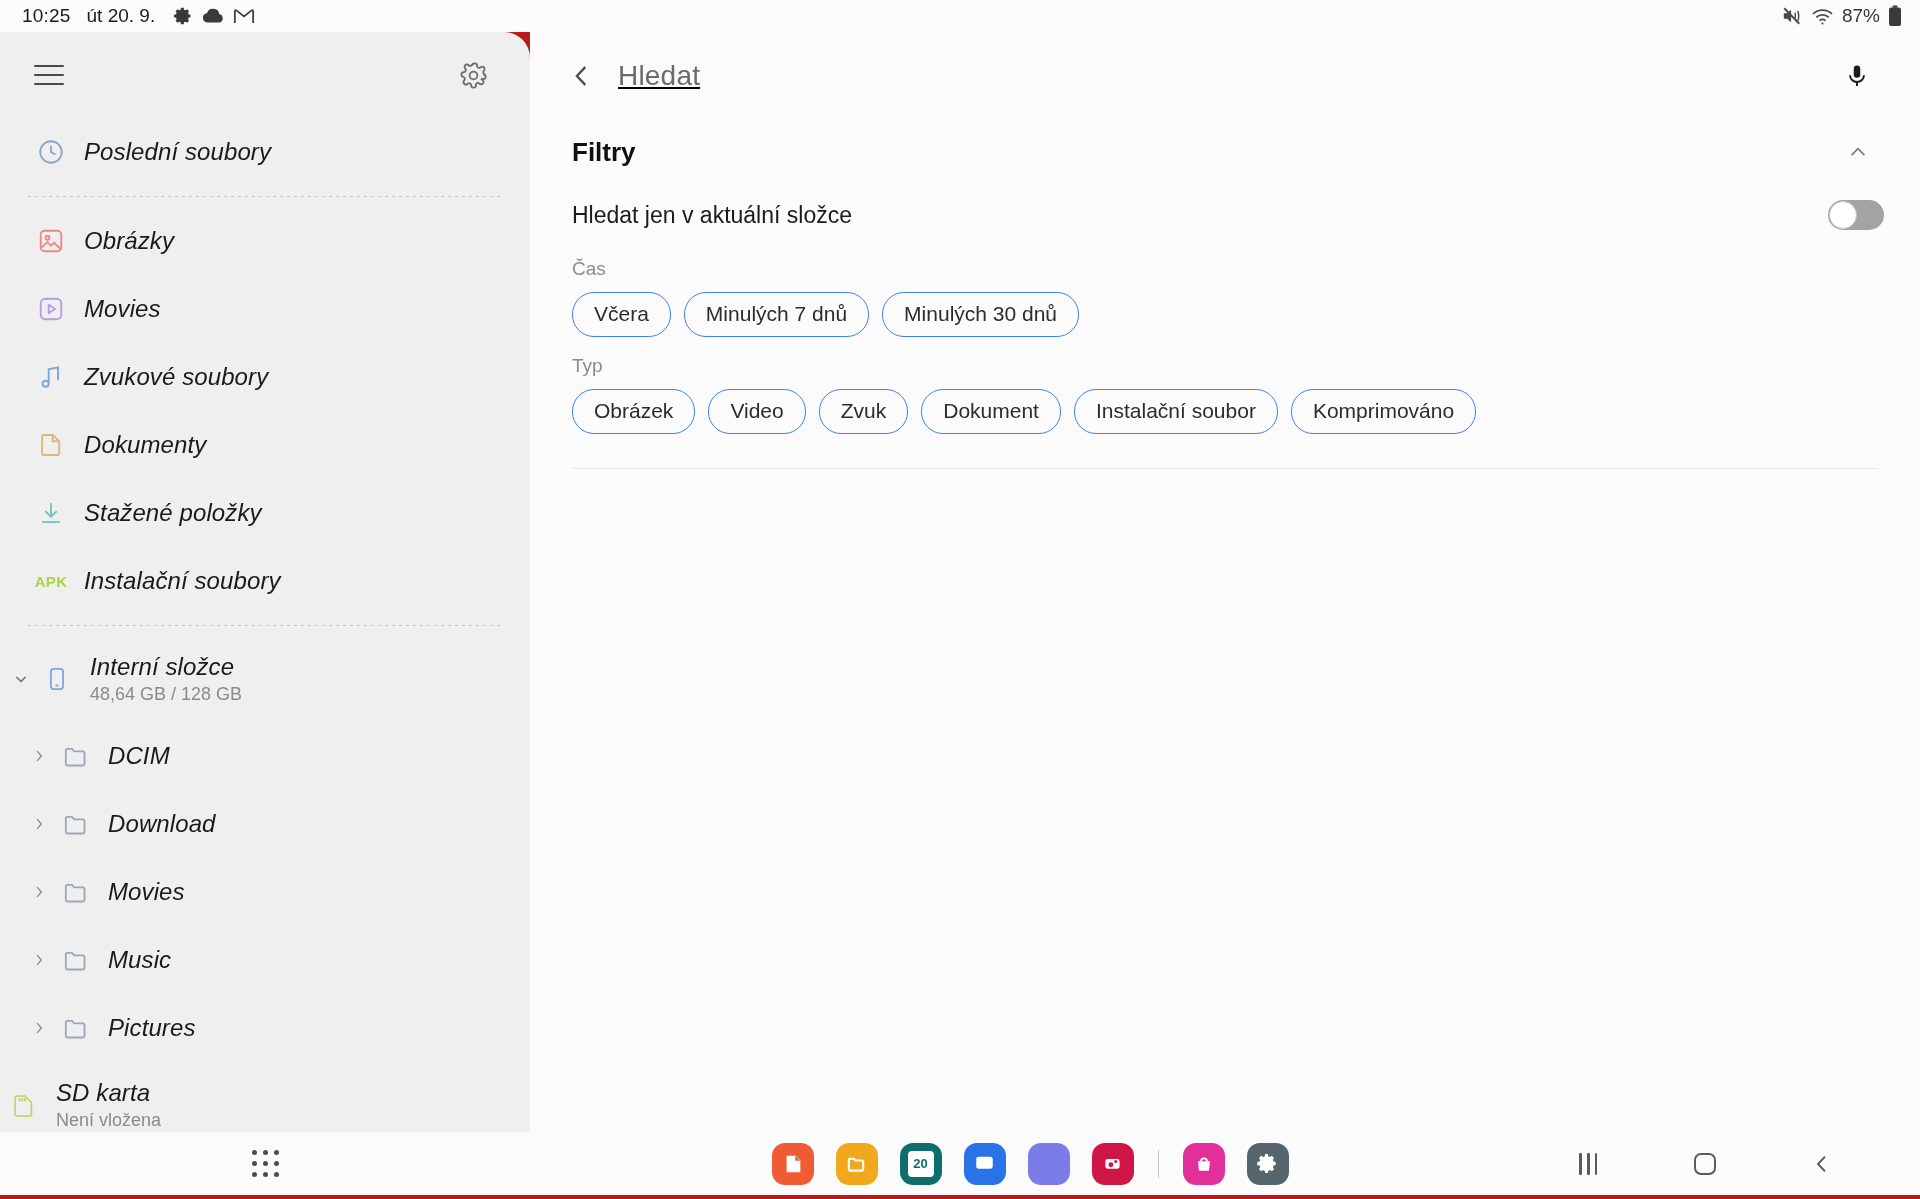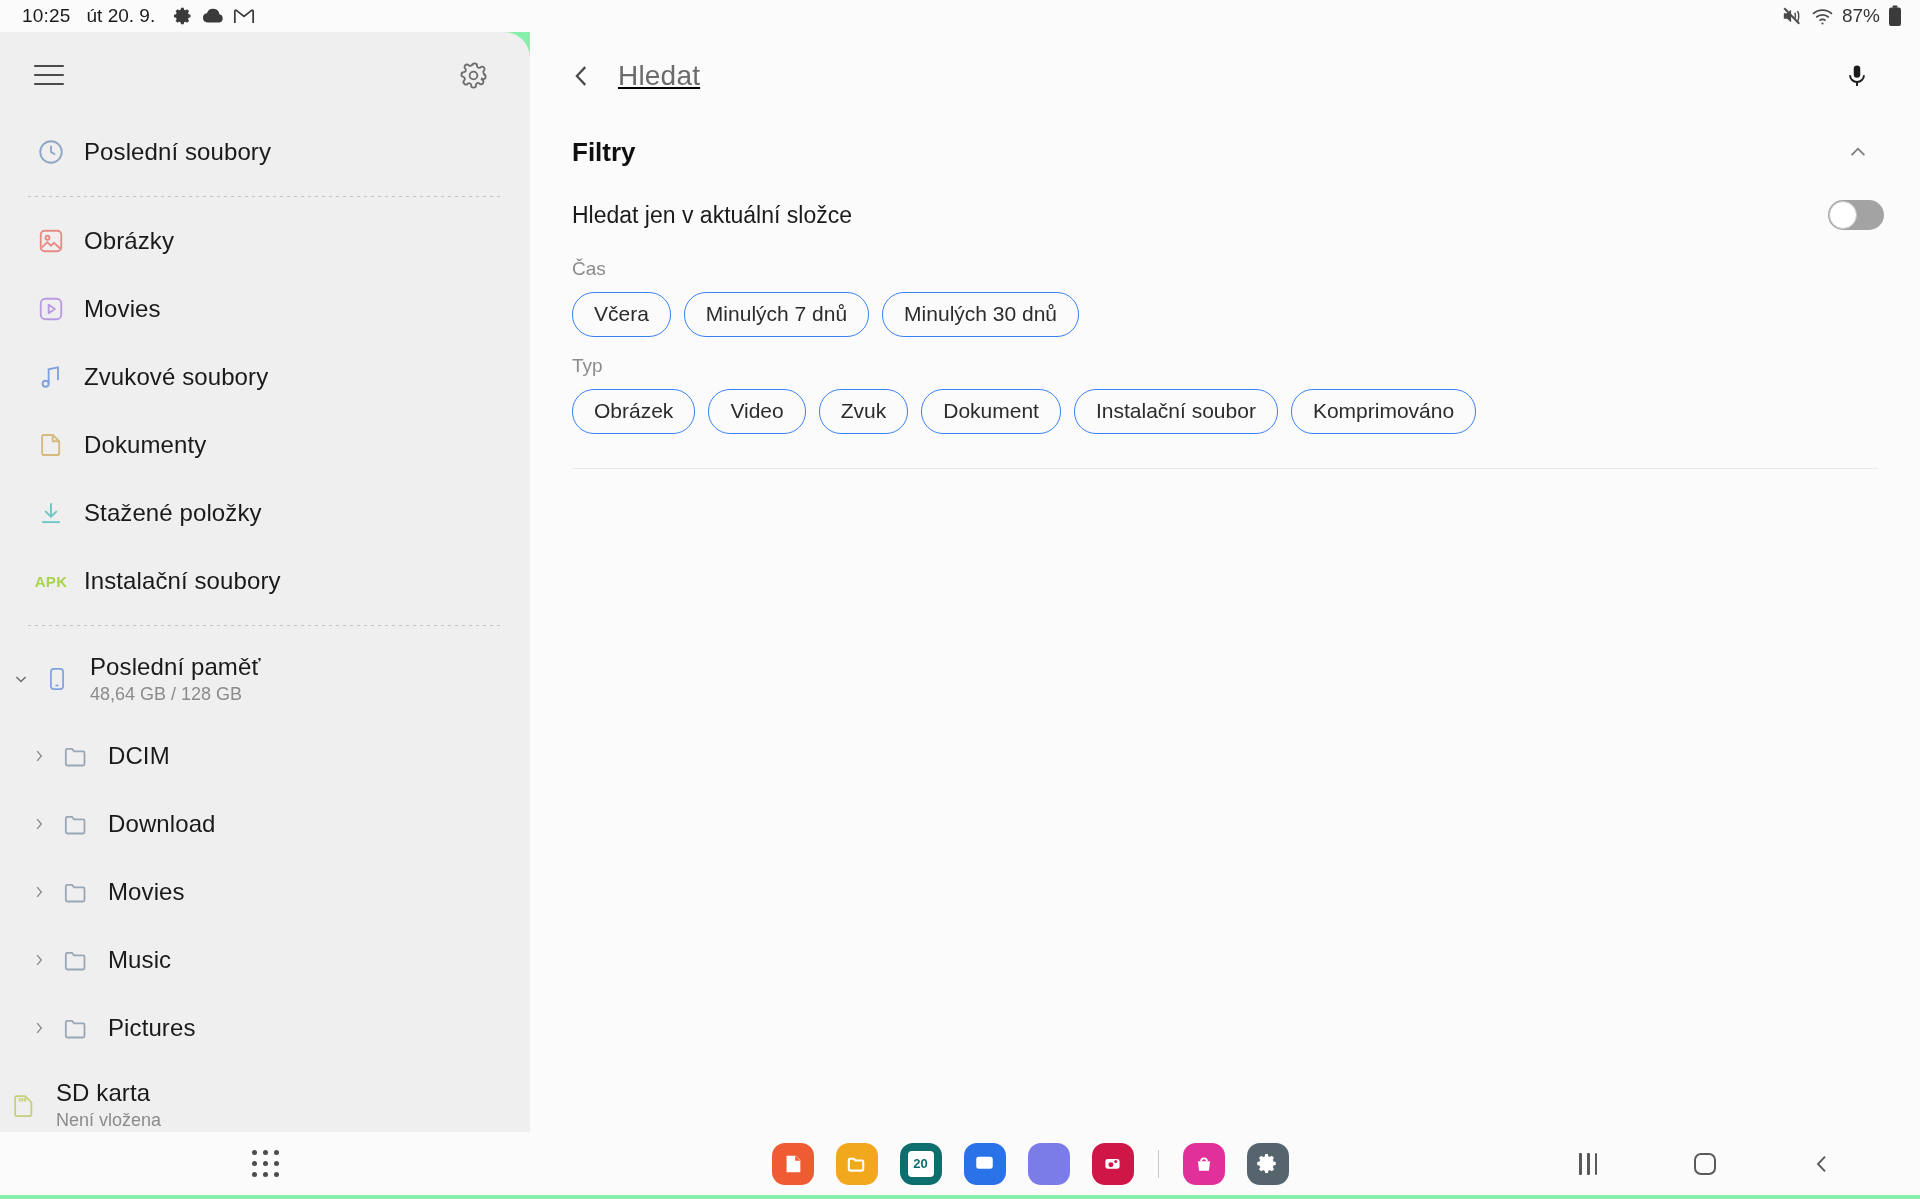--- a/index.html
+++ b/index.html
@@ -2,21 +2,21 @@
 <html><head>
 <meta charset="utf-8">
 <style>
   * { box-sizing: border-box; margin: 0; padding: 0; }
   html, body {
     width: 1920px; height: 1199px;
     background: #fbfbfb;
     font-family: "Liberation Sans", sans-serif;
     overflow: hidden;
   }
-  .screen { position: relative; width: 1920px; height: 1199px; background: #86efac; }
+  .screen { position: relative; width: 1920px; height: 1199px; background: #b91c1c; }
 
   
   .statusbar {
     position: absolute; top: 0; left: 0; width: 1920px; height: 32px;
     display: flex; align-items: center; justify-content: space-between;
     padding: 0 18px 0 22px; background: #fbfbfb;
   }
   .sb-left { display: flex; align-items: center; gap: 12px; }
   .sb-time { font-size: 19px; color: #1b1b1b; letter-spacing: .2px; }
   .sb-date { font-size: 19px; color: #1b1b1b; margin-left: 4px; }
@@ -37,21 +37,21 @@
   }
   .hamb { width: 30px; height: 20px; display: flex; flex-direction: column; justify-content: space-between; cursor: pointer; }
   .hamb span { display: block; height: 2.4px; background: #4a4a4a; border-radius: 2px; }
 
   .nav-list { padding: 0; }
   .nav-item {
     display: flex; align-items: center; height: 68px;
     padding-left: 28px; cursor: pointer;
   }
   .nav-ico { width: 46px; min-width: 46px; display: flex; align-items: center; justify-content: center; }
-  .nav-label { font-size: 24px; color: #1a1a1a; margin-left: 10px; letter-spacing: .1px; }
+  .nav-label { font-size: 24px; color: #1a1a1a; margin-left: 10px; letter-spacing: .1px; font-style: italic; }
   .nav-sub  { font-size: 18px; color: #8b8b8b; margin-top: 3px; }
   .nav-two { display: flex; flex-direction: column; justify-content: center; margin-left: 10px; }
   .divider-dot {
     height: 1px; margin: 10px 28px 10px 28px;
     background-image: linear-gradient(to right, #c3c3c3 0 3px, transparent 3px 7px);
     background-size: 7px 1px; background-repeat: repeat-x;
   }
   .tree-item { display: flex; align-items: center; height: 68px; padding-left: 26px; cursor: pointer; }
   .chev-r { width: 26px; min-width: 26px; display: flex; align-items: center; justify-content: center; }
   .storage-item { display:flex; align-items:center; height: 86px; padding-left: 8px; cursor: pointer; }
@@ -267,21 +267,21 @@
             <path d="M6.5 9.5l5.5 5.4 5.5-5.4"></path>
           </svg>
         </span>
         <span class="nav-ico">
           <svg class="i" width="26" height="26" viewBox="0 0 24 24" fill="none" stroke="#7fa3e0" stroke-width="1.6">
             <rect x="6.4" y="2.6" width="11.2" height="18.8" rx="2.6"></rect>
             <path d="M10.6 18h2.8"></path>
           </svg>
         </span>
         <span class="nav-two">
-          <span class="nav-label" style="margin-left:0">Poslední paměť</span>
+          <span class="nav-label" style="margin-left:0">Interní složce</span>
           <span class="nav-sub">48,64 GB / 128 GB</span>
         </span>
       </div>
 
       <div class="tree-item">
         <span class="chev-r">
           <svg class="i" width="18" height="18" viewBox="0 0 24 24" fill="none" stroke="#8a8a8a" stroke-width="1.8">
               <path d="M9.5 5.5l5.6 6.5-5.6 6.5"></path>
             </svg>
         </span>

